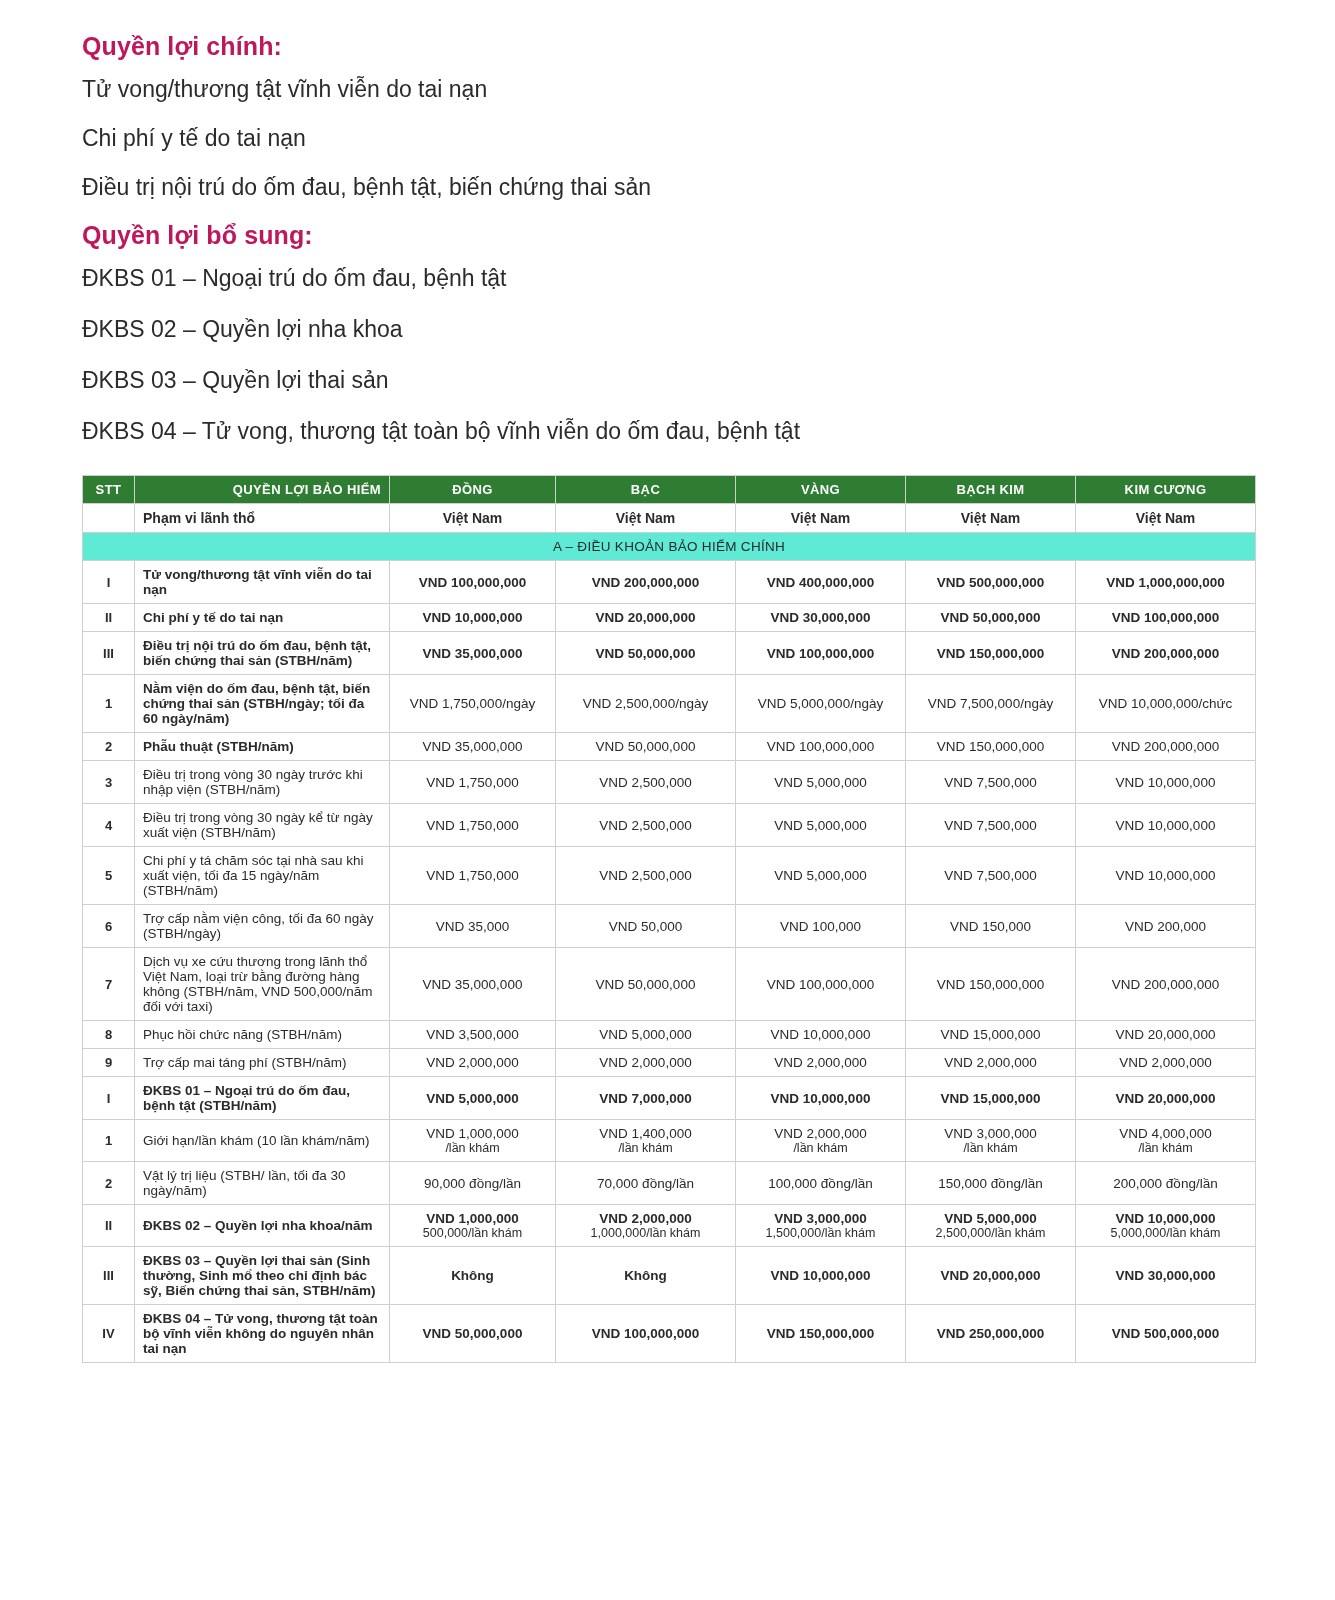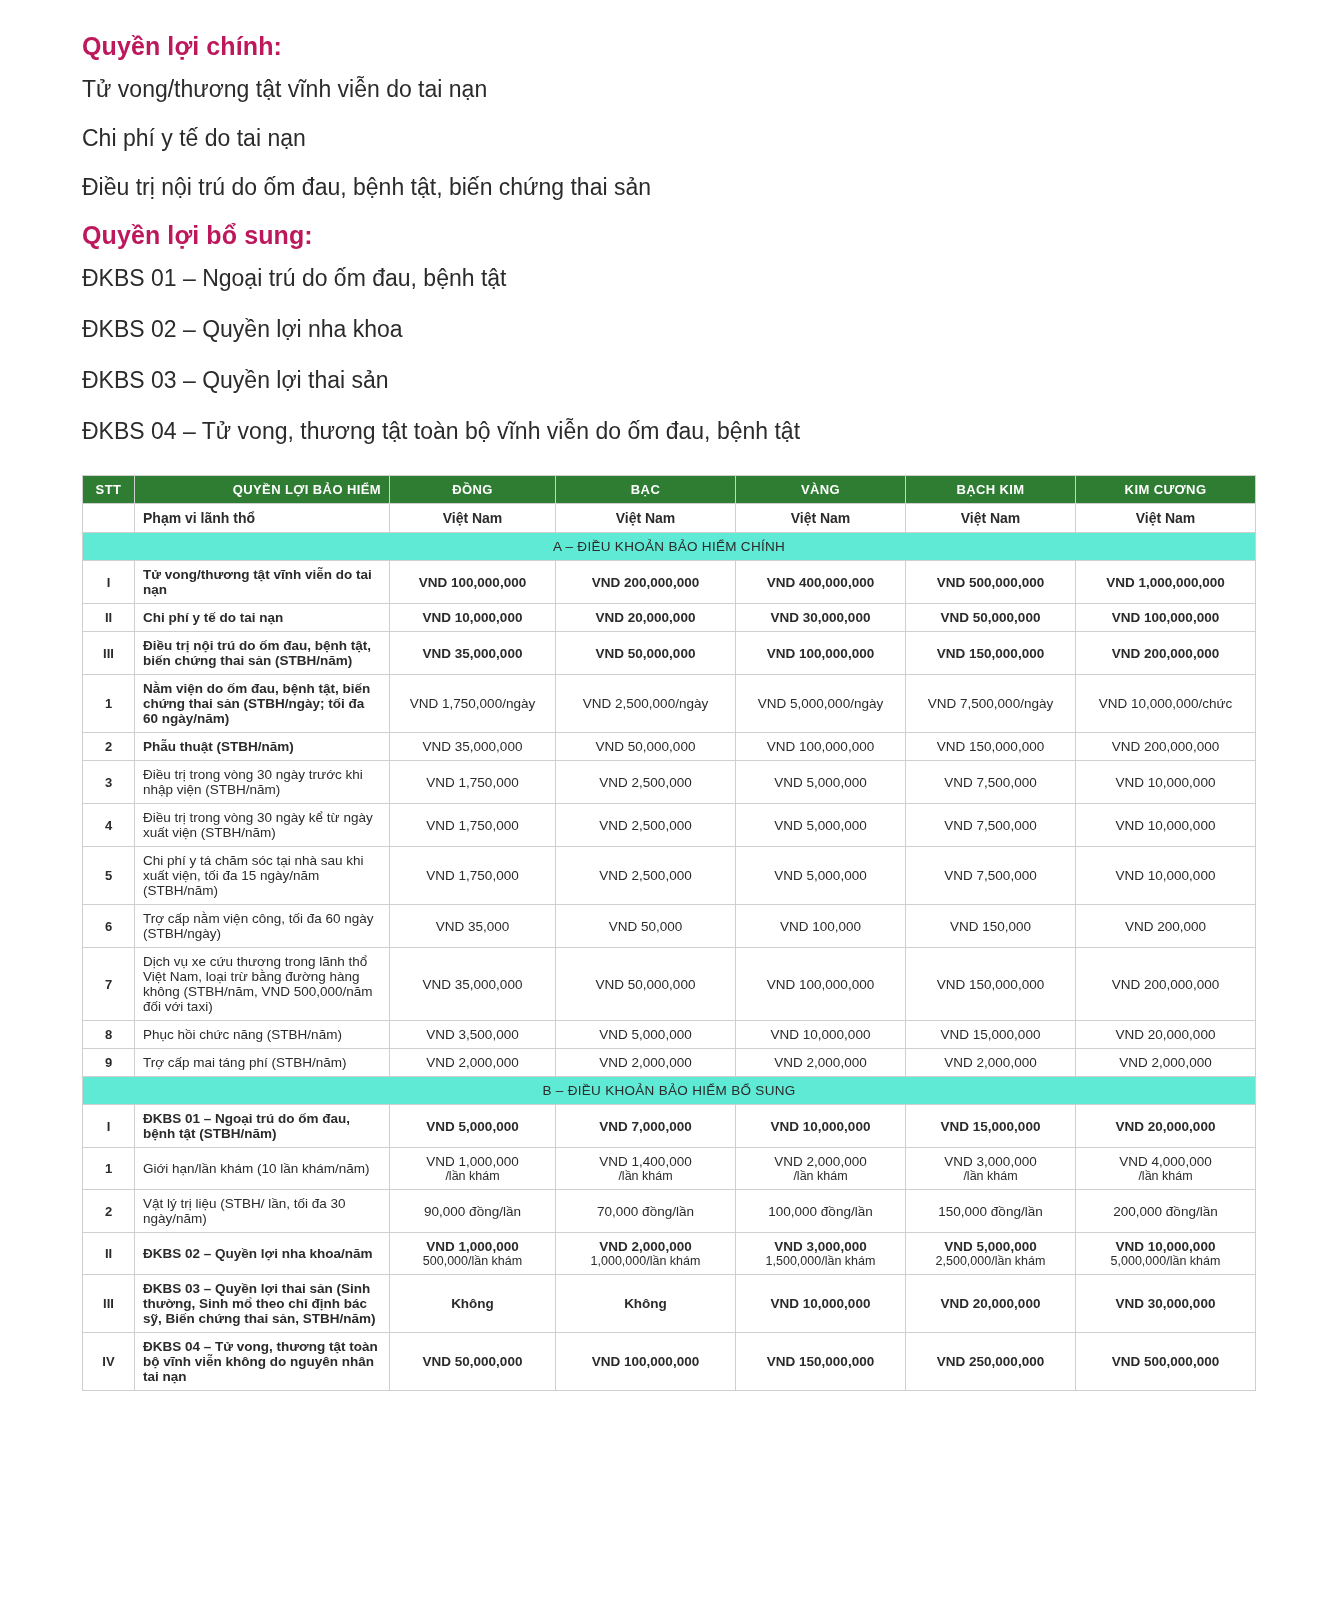--- a/index.html
+++ b/index.html
@@ -233,23 +233,20 @@
           </tr>
           <tr>
             <td class="stt">9</td>
             <td class="nm">Trợ cấp mai táng phí (STBH/năm)</td>
             <td class="ctr">VND 2,000,000</td>
             <td class="ctr">VND 2,000,000</td>
             <td class="ctr">VND 2,000,000</td>
             <td class="ctr">VND 2,000,000</td>
             <td class="ctr">VND 2,000,000</td>
           </tr>
-          <tr class="band">
-            <td colspan="7">B – ĐIỀU KHOẢN BẢO HIỂM BỔ SUNG</td>
-          </tr>
           <tr>
             <td class="stt">I</td>
             <td class="nm bold">ĐKBS 01 – Ngoại trú do ốm đau, bệnh tật (STBH/năm)</td>
             <td class="ctr bold">VND 5,000,000</td>
             <td class="ctr bold">VND 7,000,000</td>
             <td class="ctr bold">VND 10,000,000</td>
             <td class="ctr bold">VND 15,000,000</td>
             <td class="ctr bold">VND 20,000,000</td>
           </tr>
           <tr>

